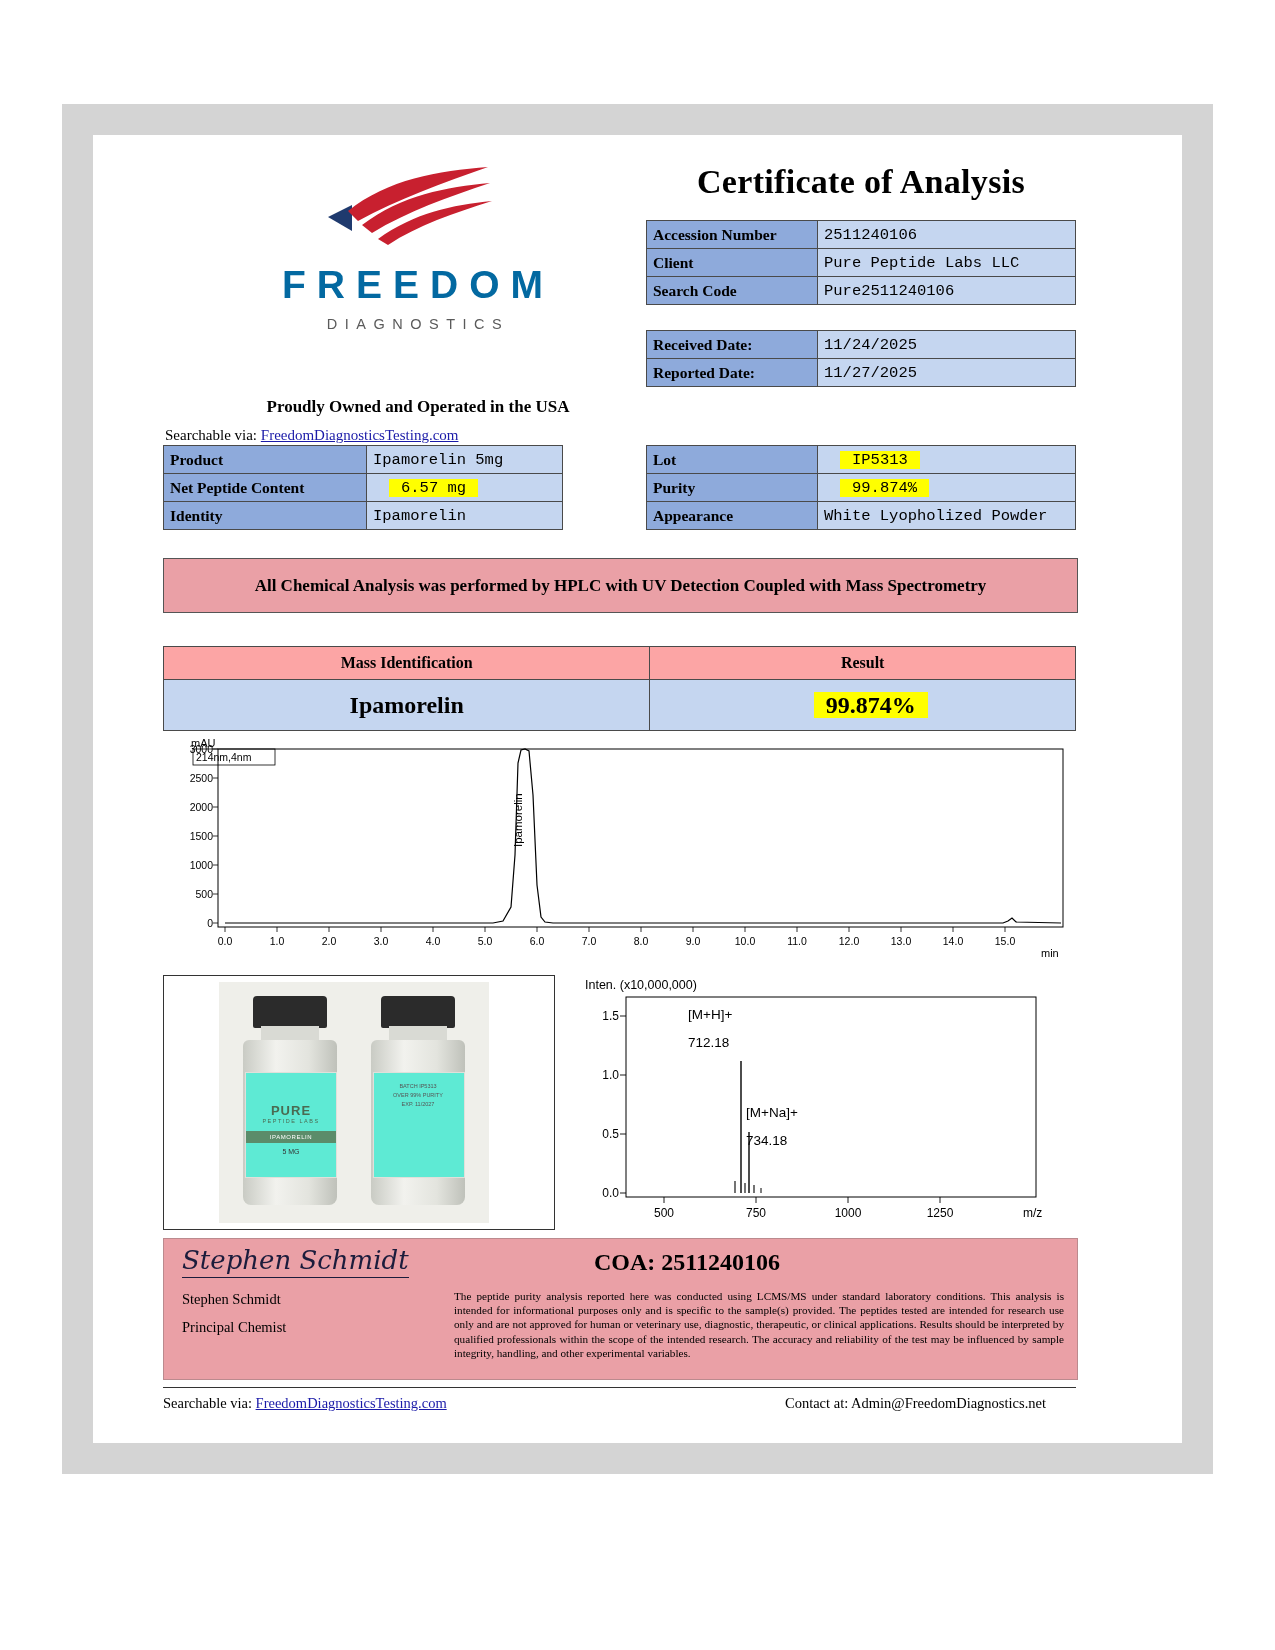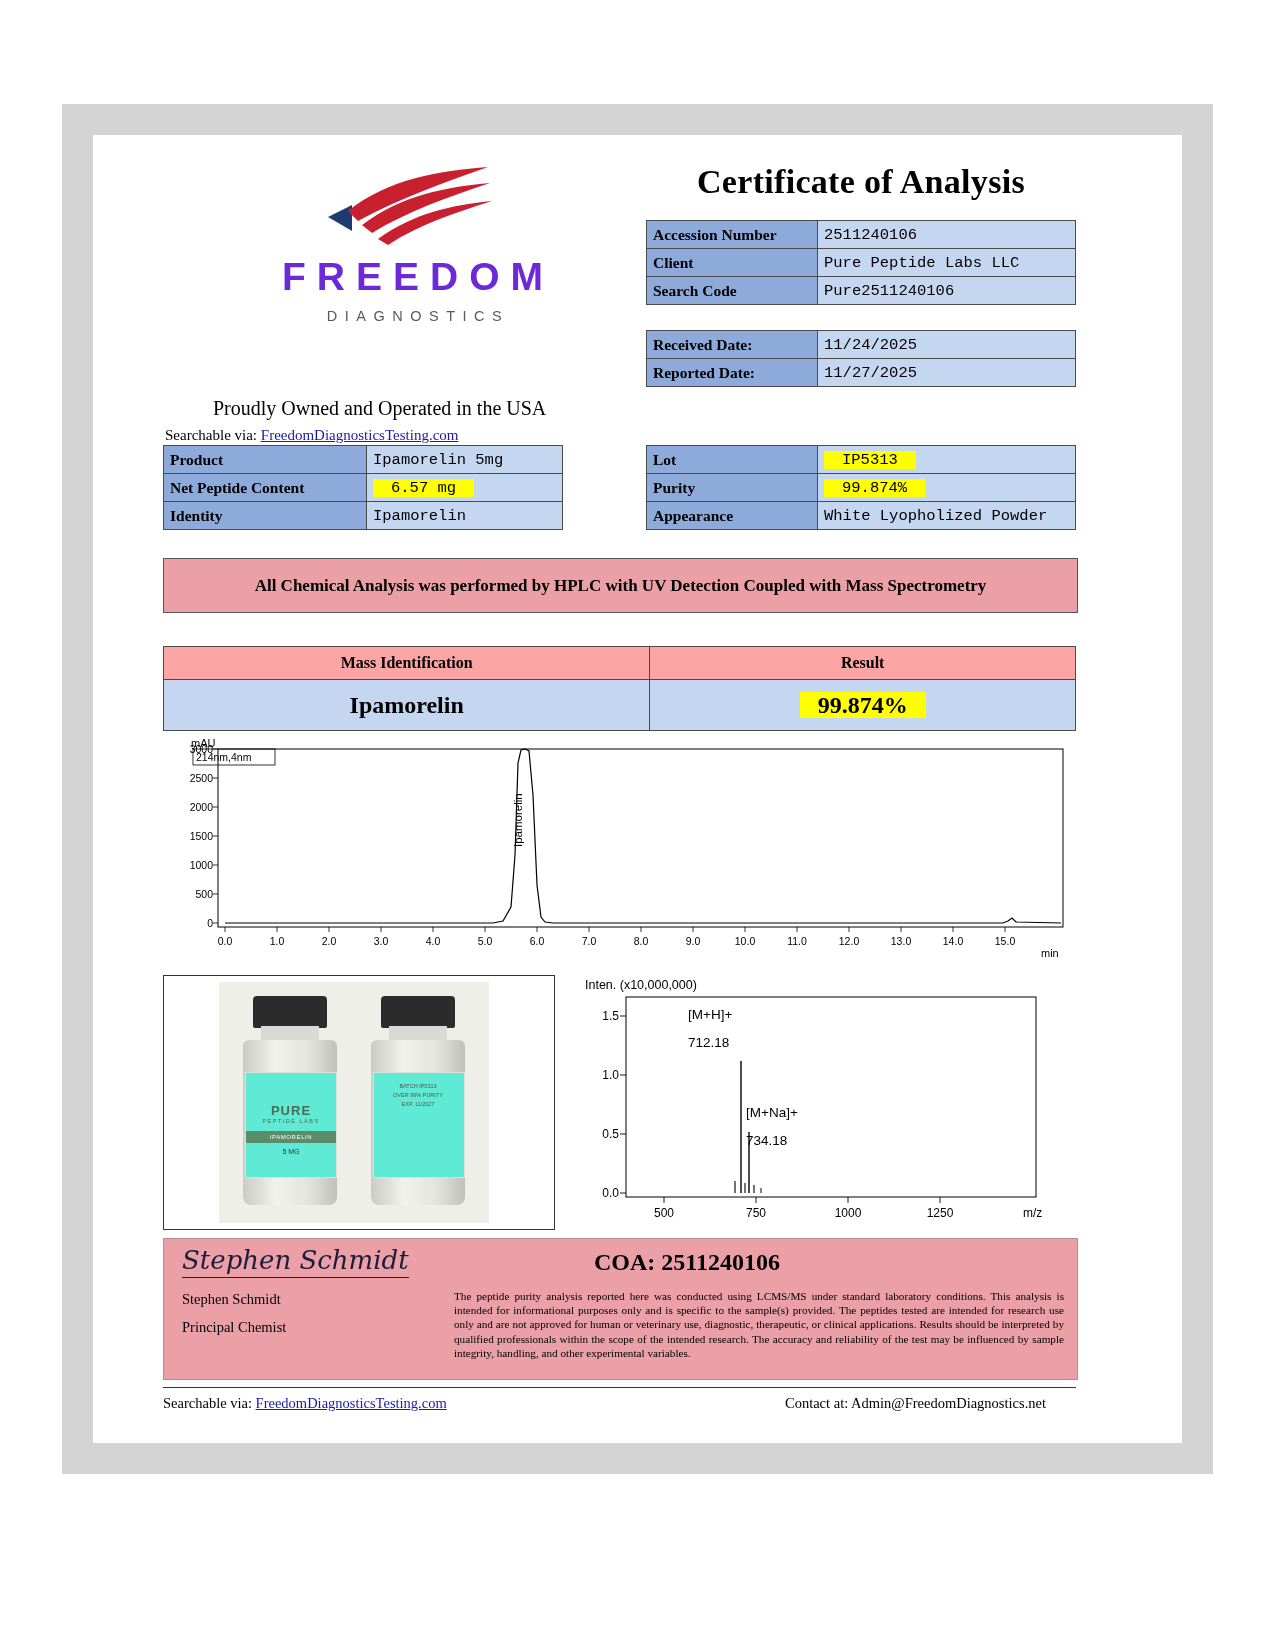--- a/index.html
+++ b/index.html
@@ -41,39 +41,39 @@
   .flag-swoosh {
     width: 200px;
     height: 90px;
     margin: 0 auto;
     position: relative;
   }
   .word-freedom {
     font-family: "Liberation Sans", sans-serif;
     font-size: 39px;
     letter-spacing: 11px;
-    color: #6d28d9;
+    color: #0369a1;
     font-weight: 600;
-    margin-top: 0;
+    margin-top: 8px;
   }
   .word-diag {
     font-family: "Liberation Sans", sans-serif;
     font-size: 14.5px;
     letter-spacing: 7.5px;
     color: #5a5a5a;
     margin-top: 9px;
   }
   .owned {
     position: absolute;
     left: 120px;
     top: 262px;
     width: 410px;
-    text-align: left;
-    font-size: 20px;
-    font-weight: normal;
+    text-align: center;
+    font-size: 17px;
+    font-weight: bold;
     color: #000;
   }
   .searchable-top {
     position: absolute;
     left: 72px;
     top: 292px;
     font-size: 15px;
   }
   .searchable-top a, .link {
     color: #1a1aa8;
@@ -107,21 +107,22 @@
   td.lbl {
     background: #8eaadb;
     font-weight: bold;
   }
   td.val {
     background: #c5d6f0;
     font-family: Liberation Mono, monospace;
   }
   .hl {
     background: #ffff00;
-    padding: 0 18px;
+    padding: 0 12px;
+    margin-left: 16px;
   }
 
   #tbl-accession { left: 553px; top: 85px; width: 430px; }
   #tbl-accession td:first-child { width: 158px; }
 
   #tbl-dates { left: 553px; top: 195px; width: 430px; }
   #tbl-dates td:first-child { width: 158px; margin-top: 48px; }
 
   #tbl-product { left: 70px; top: 310px; width: 400px; }
   #tbl-product td:first-child { width: 190px; }

